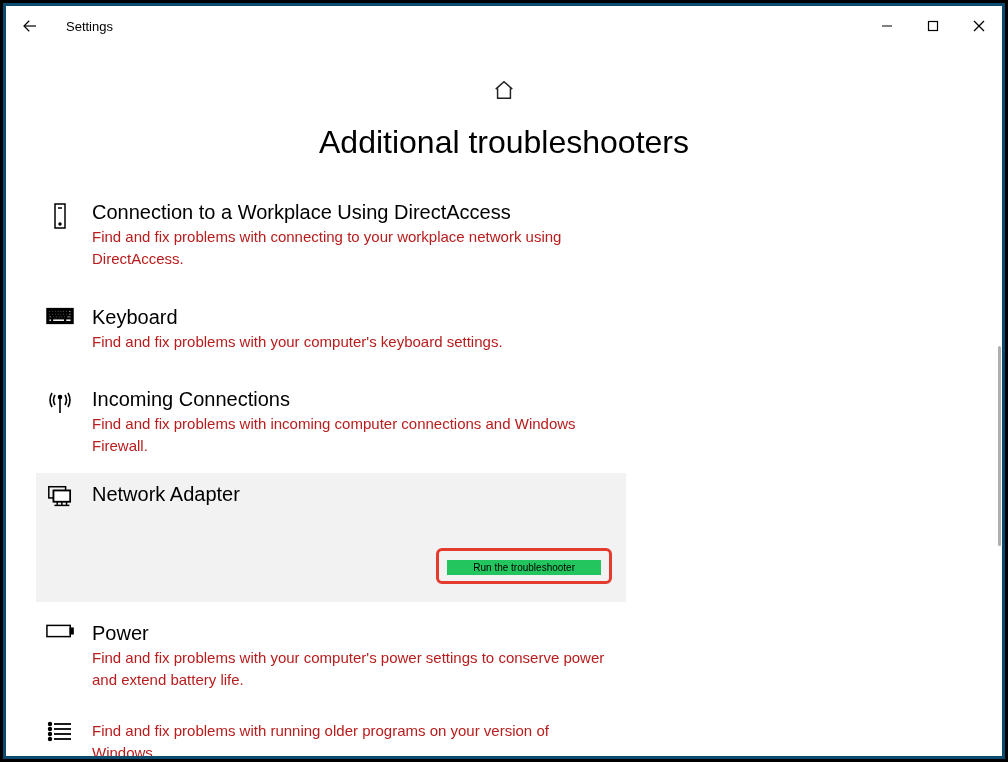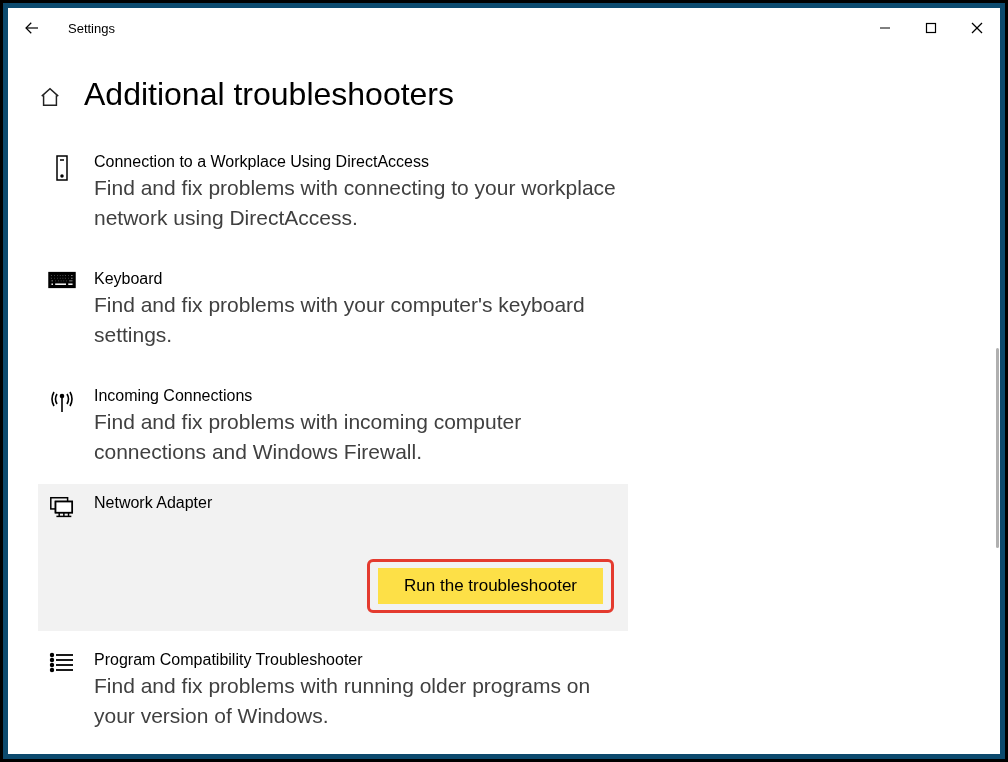--- a/index.html
+++ b/index.html
@@ -9,21 +9,21 @@
     background: #000;
     width: 1008px;
     height: 762px;
     overflow: hidden;
     position: relative;
   }
   .window {
     position: absolute;
     top: 3px; left: 3px; right: 3px; bottom: 3px;
     background: #fff;
-    border: 5px solid #0c4a6e;
+    border: 3px solid #0c4a6e;
     display: flex;
     flex-direction: column;
     justify-content: center;
   }
   .titlebar {
     height: 40px;
     display: flex;
     align-items: center;
     color: #000;
   }
@@ -57,20 +57,21 @@
   }
   .page {
     padding: 0 30px 20px 30px;
   }
   .page-header {
     display:flex;
     align-items:center;
     gap: 22px;
     margin-top: 28px;
     margin-bottom: 30px;
+    flex-direction: column;
   }
   .home-icon {
     width: 24px; height:24px;
     display:flex; align-items:center; justify-content:center;
     margin-top:4px;
   }
   .page-title {
     font-size: 32px;
     font-weight: 500;
     letter-spacing: 0px;
@@ -90,40 +91,40 @@
   .ts-item.selected .ts-row { display:flex; gap:18px; }
   .ts-icon {
     width: 28px;
     flex: 0 0 28px;
     padding-top:1px;
     display:flex;
     justify-content:center;
   }
   .ts-text { flex:1; }
   .ts-title {
-    font-size: 16px;
+    font-size: 20px;
     color:#000;
     margin-bottom: 2px;
   }
   .ts-desc {
-    font-size: 21px;
-    color:#404040;
+    font-size: 15px;
+    color:#b91c1c;
     line-height: 1.45;
   }
   .run-wrap {
     display:flex;
     justify-content:flex-end;
     margin-top: 20px;
     padding-right: 4px;
   }
   .run-btn {
-    background:#fde047;
+    background:#22c55e;
     border:none;
-    padding: 8px 26px;
-    font-size: 17px;
+    padding: 2px 26px;
+    font-size: 10px;
     color:#000;
     font-family: inherit;
   }
   .highlight-box {
     border: 3px solid #e43b2f;
     border-radius: 6px;
     padding: 6px 8px;
     display:inline-block;
   }
   .tiny-scrollbar {
@@ -272,36 +273,47 @@
               <div class="ts-title">Network Adapter</div>
             </div>
           </div>
           <div class="run-wrap">
             <span class="highlight-box">
               <button class="run-btn">Run the troubleshooter</button>
             </span>
           </div>
         </div>
 
+        <div class="ts-item" style="margin-top:10px;">
+          <div class="ts-icon">
+            <svg width="30" height="16" viewBox="0 0 30 16" fill="none" stroke="#000" stroke-width="1.6">
+              <rect x="1" y="2" width="25" height="12"></rect>
+              <rect x="26" y="5" width="3" height="6" fill="#000"></rect>
+            </svg>
+          </div>
+          <div class="ts-text">
+            <div class="ts-title">Power</div>
+            <div class="ts-desc">Find and fix problems with your computer's power settings to conserve power and extend battery life.</div>
+          </div>
+        </div>
 
         <div class="ts-item" style="margin-top:10px;">
           <div class="ts-icon">
             <svg width="26" height="22" viewBox="0 0 26 22" fill="none" stroke="#000" stroke-width="1.8">
               <circle cx="3" cy="3" r="1.3" fill="#000"></circle>
                 <line x1="7" y1="3" x2="24" y2="3"></line>
               <circle cx="3" cy="8" r="1.3" fill="#000"></circle>
                 <line x1="7" y1="8" x2="24" y2="8"></line>
               <circle cx="3" cy="13" r="1.3" fill="#000"></circle>
                 <line x1="7" y1="13" x2="24" y2="13"></line>
               <circle cx="3" cy="18" r="1.3" fill="#000"></circle>
                 <line x1="7" y1="18" x2="24" y2="18"></line>
             </svg>
           </div>
           <div class="ts-text">
-            <div class="ts-title">Program Compatibility Troubleshooter</div>
             <div class="ts-desc">Find and fix problems with running older programs on your version of Windows.</div>
           </div>
         </div>
 
       </div>
     </div>
 
     <div class="tiny-scrollbar"></div>
   </div>
 </div>

